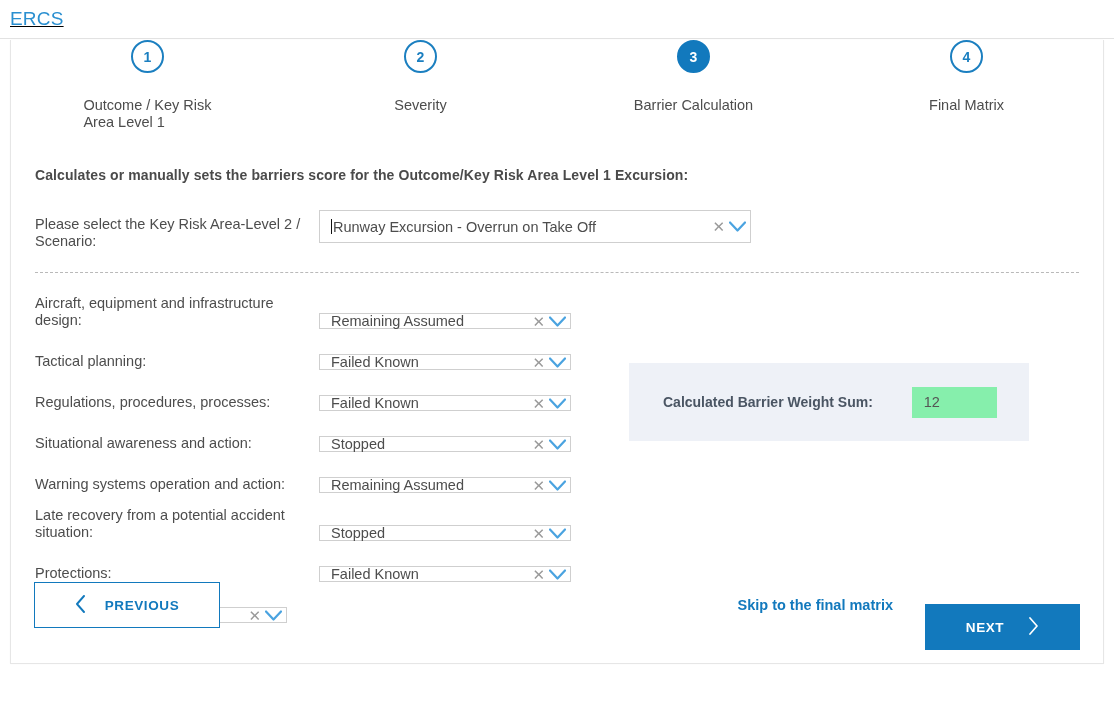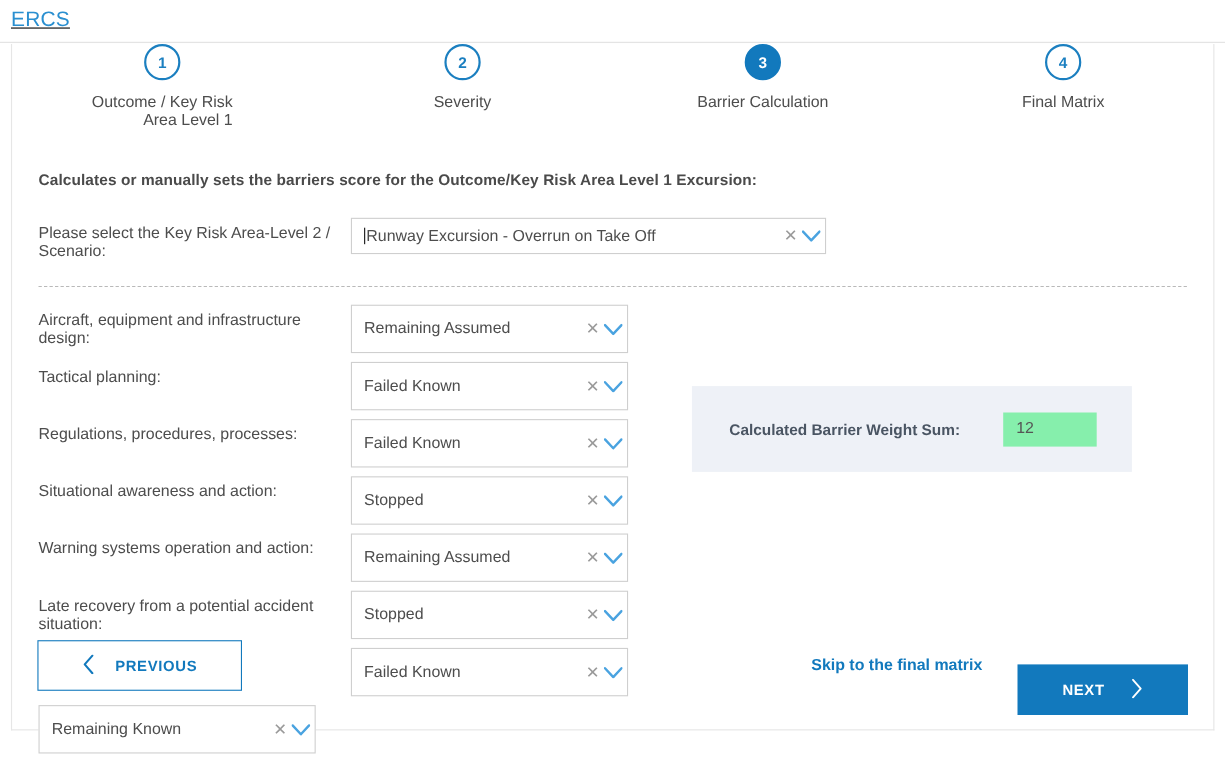--- a/index.html
+++ b/index.html
@@ -66,24 +66,24 @@
     align-items: center;
     justify-content: center;
     line-height: 1;
   }
   .step.active .step-circle {
     background: #1279bd;
     border-color: #1279bd;
     color: #ffffff;
   }
   .step-label {
-    margin-top: 12px;
+    margin-top: 24px;
     font-size: 14.5px;
     color: #4d4d4d;
-    text-align: right;
+    text-align: left;
     line-height: 17px;
     white-space: pre-line;
   }
 
   
   .card-body { padding: 0 24px; }
 
   .intro {
     margin-top: 36px;
     font-size: 14px;
@@ -101,21 +101,21 @@
     width: 284px;
     font-size: 14.5px;
     color: #4d4d4d;
     line-height: 17px;
     padding-top: 6px;
   }
 
   
   .select {
     position: relative;
-    height: 44px;
+    height: 16px;
     border: 1px solid #cfcfcf;
     background: #fff;
     display: flex;
     align-items: center;
     padding: 0 0 0 11px;
   }
   .select .value {
     font-size: 14.5px;
     color: #4d4d4d;
     flex: 1;
@@ -158,21 +158,21 @@
 
   
   .lower {
     display: flex;
     margin-top: 16px;
   }
   .barriers { width: 560px; }
 
   .barrier-row {
     display: flex;
-    align-items: flex-start;
+    align-items: flex-end;
     margin-bottom: 8px;
     min-height: 33px;
   }
   .barrier-label {
     width: 284px;
     font-size: 14.5px;
     color: #4d4d4d;
     line-height: 17px;
     padding-top: 6px;
     padding-right: 8px;

